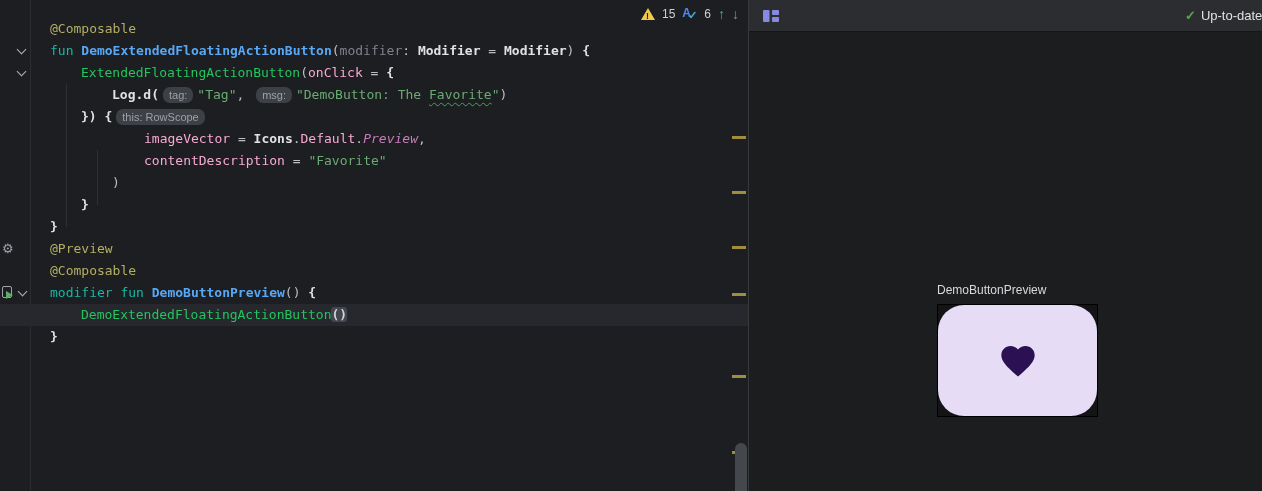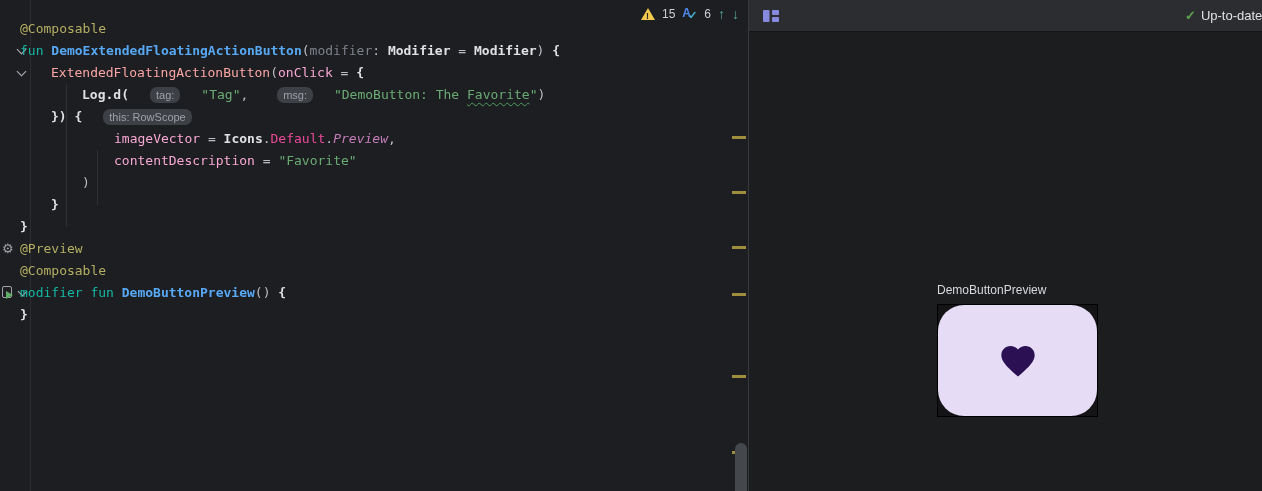--- a/index.html
+++ b/index.html
@@ -9,40 +9,40 @@
     background:#1D1E21; font-family:"Liberation Sans", sans-serif;
   }
 
   
   #editor { position:absolute; left:0; top:0; width:748px; height:491px; background:#1D1E21; overflow:hidden; }
   #gutter-line { position:absolute; left:30px; top:0; width:1px; height:491px; background:#2B2D31; }
   #code-lines { position:absolute; left:0; top:18px; width:748px; }
   .code-line { position:relative; height:22px; width:748px; white-space:pre; }
   .code-line.hl { background:#26282D; }
   .code-text {
-    position:absolute; left:20px; top:0; height:22px; line-height:22px;
+    position:absolute; left:50px; top:0; height:22px; line-height:22px;
     font-family:"DejaVu Sans Mono", monospace; font-size:13px; color:#BCBEC4;
   }
   .ind0{padding-left:0} .ind1{padding-left:31px} .ind2{padding-left:62px} .ind3{padding-left:94px}
 
   .ann{color:#B5AF63}
   .kw{color:#14b8a6}
   .fndecl{color:#57A8F5;font-weight:bold}
-  .call{color:#fca5a5}
+  .call{color:#22c55e}
   .param{color:#f9a8d4}
   .bold{color:#DFE1E5;font-weight:bold}
   .pl{color:#BCBEC4}
   .muted{color:#7E828B}
-  .prop{color:#ec4899}
+  .prop{color:#f9a8d4}
   .prop-i{color:#C77DBB;font-style:italic}
   .str{color:#6AAB73}
   .typo{text-decoration:underline wavy #4E9E5F 1px; text-underline-offset:3px}
   .chip{
     background:#3D4045;color:#9DA0A8;font-family:"Liberation Sans",sans-serif;
-    font-size:11px;font-weight:normal;border-radius:7px;padding:2px 6px;margin:0 21px;
+    font-size:11px;font-weight:normal;border-radius:7px;padding:2px 6px;margin:0 4px;
   }
   .bhl{background:#43464C;color:#D3D5DA;border-radius:3px;font-weight:bold}
 
   
   .gutter-cell { position:absolute; left:0; top:0; width:30px; height:22px; }
   .chev {
     display:inline-block; position:absolute; left:18px; top:6px; width:7px; height:7px;
     border-left:1.5px solid #AFB3BA; border-bottom:1.5px solid #AFB3BA; transform:rotate(-45deg);
   }
   .gear { position:absolute; left:2px; top:0; font-size:13px; line-height:22px; color:#9DA0A8; font-style:normal; }
@@ -121,20 +121,21 @@
         <div class="code-line"><span class="gutter-cell"></span><span class="code-text ind2"><span class="bold">Log.d(</span><span class="chip">tag:</span><span class="str">"Tag"</span><span class="pl">, </span><span class="chip">msg:</span><span class="str">"DemoButton: The </span><span class="str typo">Favorite</span><span class="str">"</span><span class="pl">)</span></span></div>
         <div class="code-line"><span class="gutter-cell"></span><span class="code-text ind1"><span class="bold">}) {</span><span class="chip">this: RowScope</span></span></div>
         <div class="code-line"><span class="gutter-cell"></span><span class="code-text ind3"><span class="param">imageVector</span><span class="pl"> = </span><span class="bold">Icons</span><span class="pl">.</span><span class="prop">Default</span><span class="pl">.</span><span class="prop-i">Preview</span><span class="pl">,</span></span></div>
         <div class="code-line"><span class="gutter-cell"></span><span class="code-text ind3"><span class="param">contentDescription</span><span class="pl"> = </span><span class="str">"Favorite"</span></span></div>
         <div class="code-line"><span class="gutter-cell"></span><span class="code-text ind2"><span class="pl">)</span></span></div>
         <div class="code-line"><span class="gutter-cell"></span><span class="code-text ind1"><span class="bold">}</span></span></div>
         <div class="code-line"><span class="gutter-cell"></span><span class="code-text ind0"><span class="bold">}</span></span></div>
         <div class="code-line"><span class="gutter-cell"><i class="gear">⚙</i></span><span class="code-text ind0"><span class="ann">@Preview</span></span></div>
         <div class="code-line"><span class="gutter-cell"></span><span class="code-text ind0"><span class="ann">@Composable</span></span></div>
         <div class="code-line"><span class="gutter-cell"><i class="runbox"><i class="tri"></i></i><i class="chev" style="left:19px"></i></span><span class="code-text ind0"><span class="kw">modifier fun </span><span class="fndecl">DemoButtonPreview</span><span class="pl">() </span><span class="bold">{</span></span></div>
+        <div class="code-line hl"><span class="gutter-cell"></span><span class="code-text ind1"><span class="call">DemoExtendedFloatingActionButton</span><span class="bhl">()</span></span></div>
         <div class="code-line"><span class="gutter-cell"></span><span class="code-text ind0"><span class="bold">}</span></span></div>
       </div>
 
     <div id="inspection-widget">
       <span class="warn-tri">
           <em>!</em>
         </span>
       <span>15</span>
       <span class="typo-ic">
           <b>A</b>

